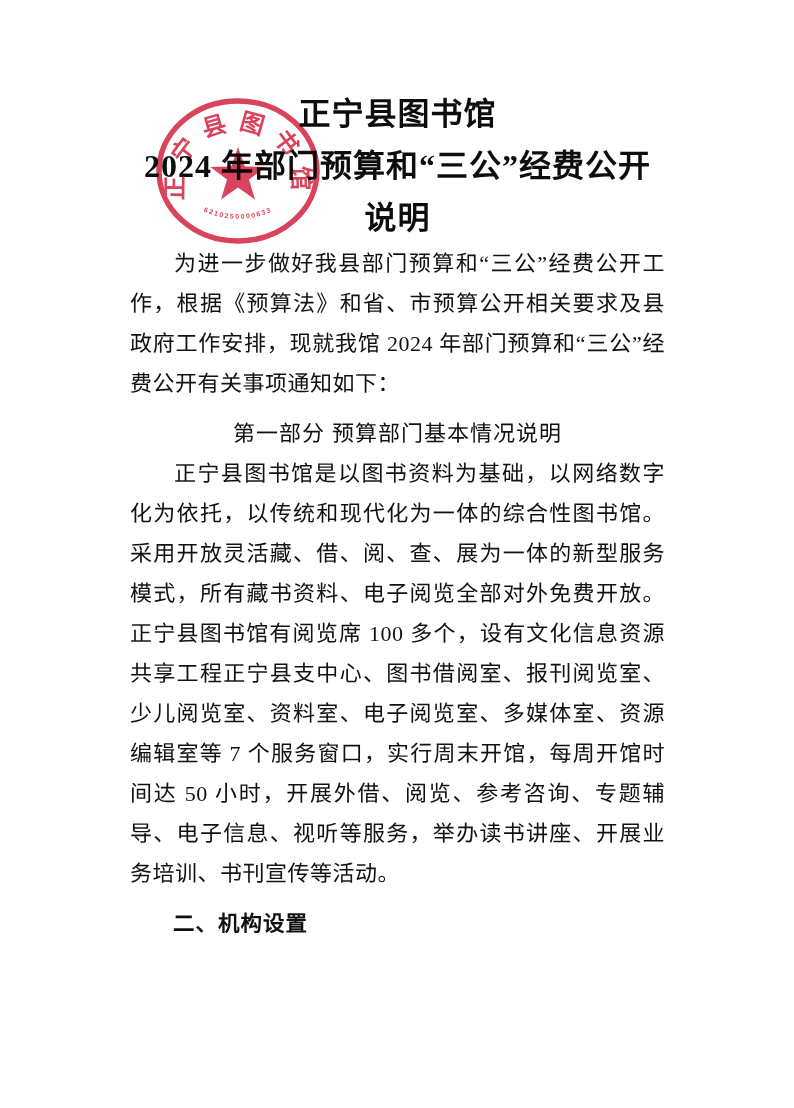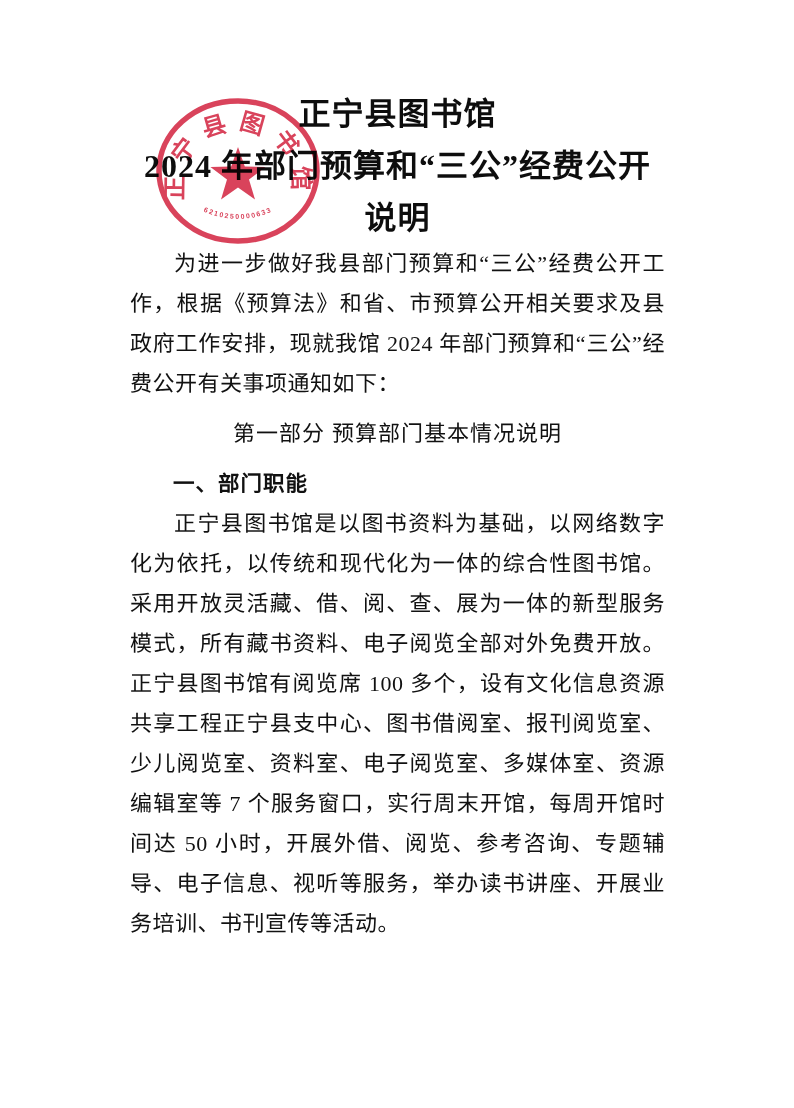--- a/index.html
+++ b/index.html
@@ -83,24 +83,24 @@
 
     <div class="doc-title">
       <div>正宁县图书馆</div>
       <div>2024 年部门预算和“三公”经费公开说明</div>
     </div>
 
     <p class="body-par intro">为进一步做好我县部门预算和“三公”经费公开工作，根据《预算法》和省、市预算公开相关要求及县政府工作安排，现就我馆 2024 年部门预算和“三公”经费公开有关事项通知如下：</p>
 
     <div class="part-heading">第一部分 预算部门基本情况说明</div>
 
-    <div class="sub-heading">一、部门职能</div>
 
     <p class="body-par sec-body">正宁县图书馆是以图书资料为基础，以网络数字化为依托，以传统和现代化为一体的综合性图书馆。采用开放灵活藏、借、阅、查、展为一体的新型服务模式，所有藏书资料、电子阅览全部对外免费开放。正宁县图书馆有阅览席 100 多个，设有文化信息资源共享工程正宁县支中心、图书借阅室、报刊阅览室、少儿阅览室、资料室、电子阅览室、多媒体室、资源编辑室等 7 个服务窗口，实行周末开馆，每周开馆时间达 50 小时，开展外借、阅览、参考咨询、专题辅导、电子信息、视听等服务，举办读书讲座、开展业务培训、书刊宣传等活动。</p>
 
+    <div class="sub-heading">二、机构设置</div>
 
 
   </div>
 
   <svg class="seal" viewBox="0 0 172 152" xmlns="http://www.w3.org/2000/svg" aria-hidden="true">
     <defs>
       <path id="sealArcTop" d="M 32 100 C 20 14 152 14 140 100" fill="none"></path>
       <path id="sealArcBottom" d="M 44 113 Q 86 135 128 113" fill="none"></path>
     </defs>
     <ellipse cx="86" cy="76" rx="79" ry="70" fill="none" stroke="#d6344e" stroke-width="5.5"></ellipse>

